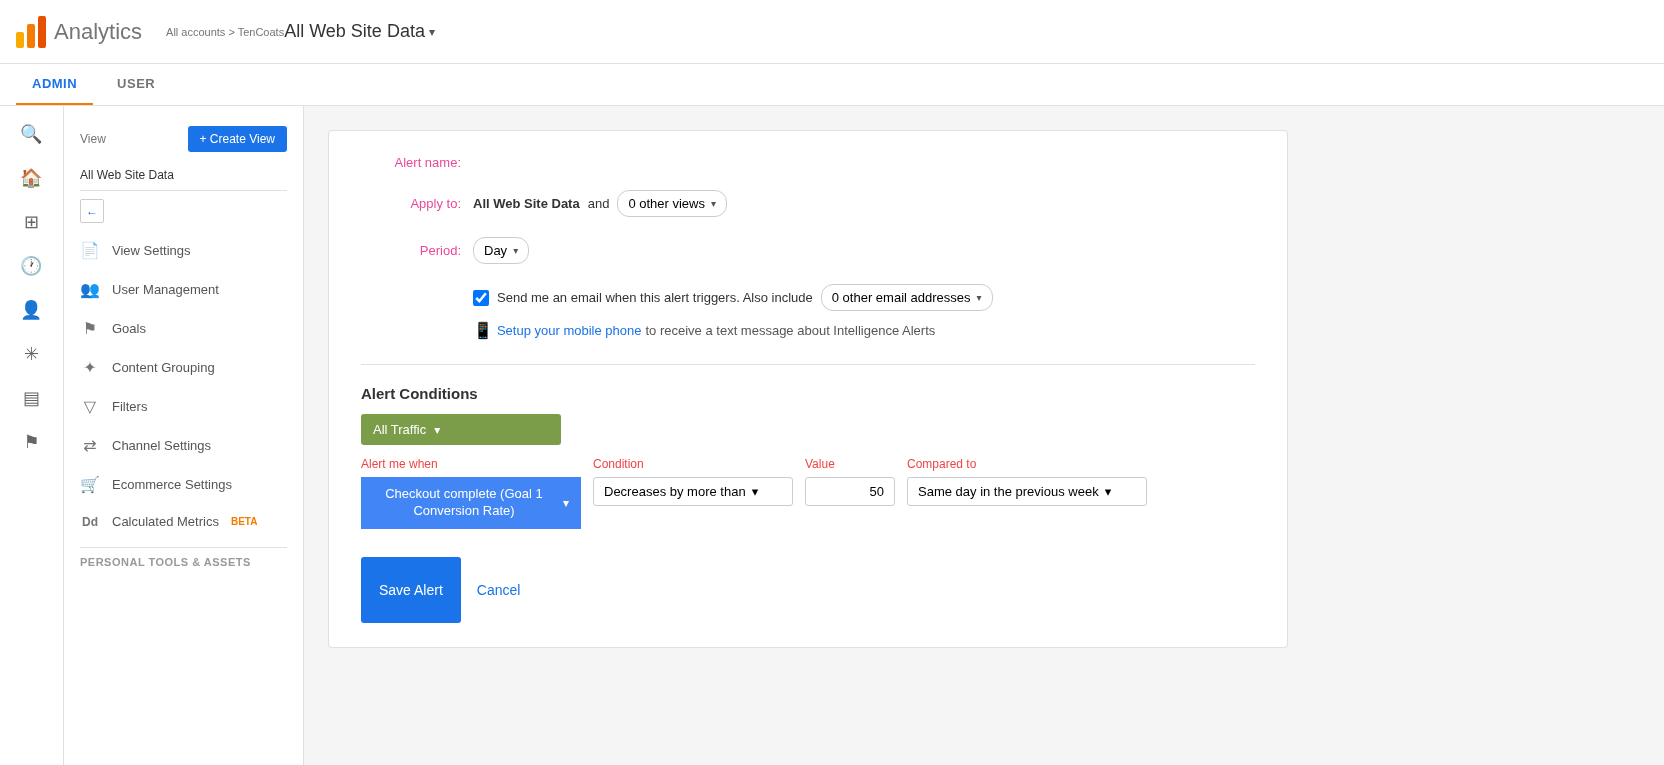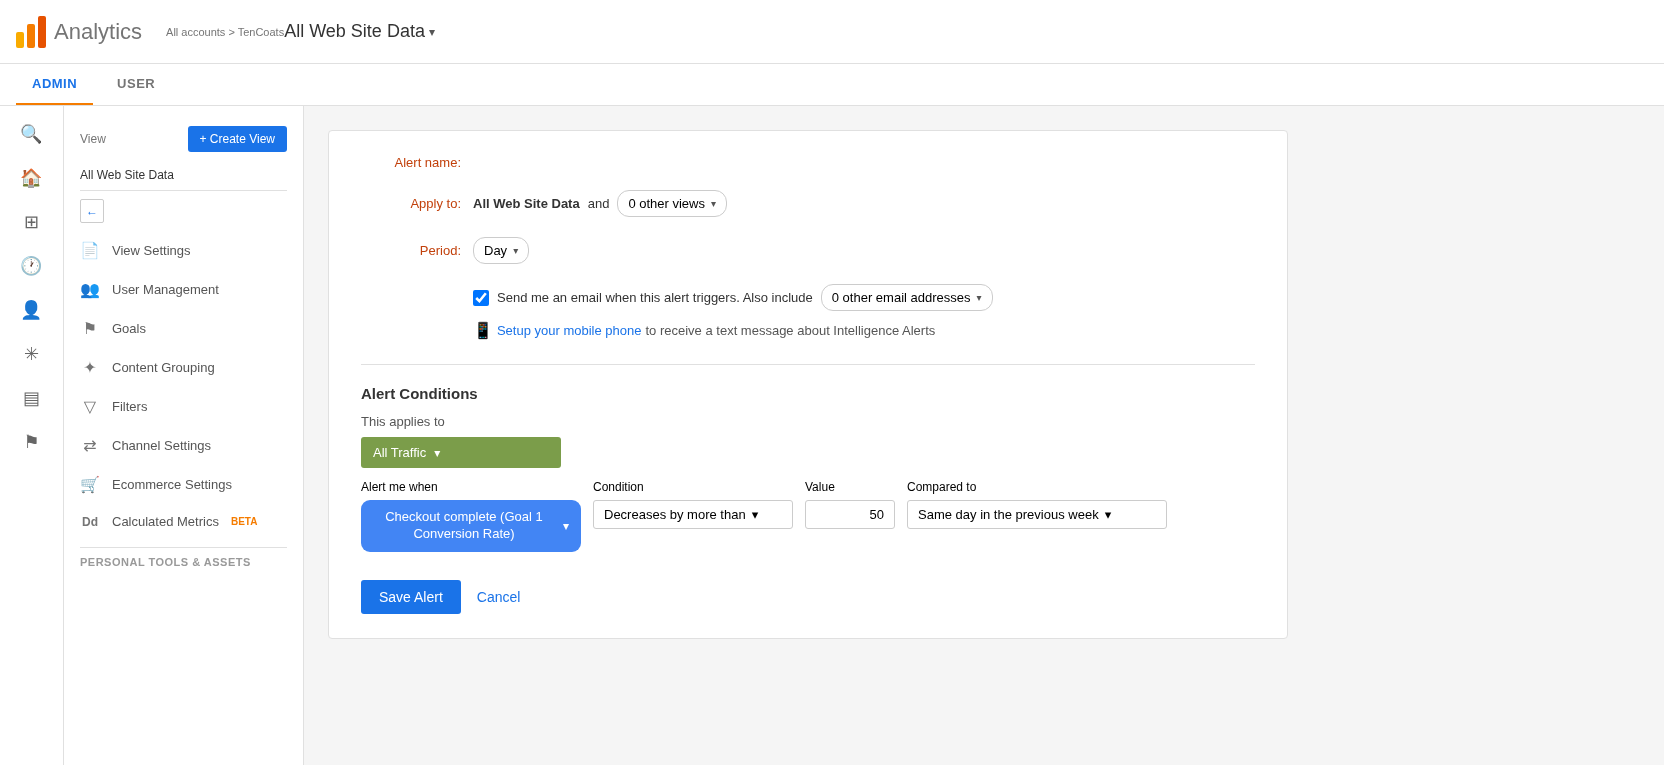--- a/index.html
+++ b/index.html
@@ -43,21 +43,21 @@
     .view-header { display: flex; align-items: center; justify-content: space-between; padding: 8px 16px; }
     .view-label-text { font-size: 12px; color: #757575; }
     .create-view-btn { background: #1a73e8; color: #fff; border: none; padding: 6px 12px; border-radius: 3px; font-size: 12px; cursor: pointer; display: flex; align-items: center; gap: 4px; }
 
     
     .content { flex: 1; overflow-y: auto; padding: 24px; background: #f5f5f5; }
     .form-card { background: #fff; border: 1px solid #e0e0e0; border-radius: 4px; padding: 24px 32px; max-width: 960px; }
 
     
     .form-row { display: flex; align-items: center; margin-bottom: 20px; gap: 12px; }
-    .form-label { width: 100px; text-align: right; color: #c2410c; font-size: 13px; flex-shrink: 0; }
+    .form-label { width: 100px; text-align: right; color: #ec4899; font-size: 13px; flex-shrink: 0; }
     .form-input { border: 1px solid #ccc; border-radius: 3px; padding: 6px 10px; font-size: 13px; width: 300px; }
 
     .apply-to-row { display: flex; align-items: center; gap: 8px; }
     .apply-to-text { font-weight: 600; font-size: 13px; }
     .dropdown-btn { border: 1px solid #ccc; border-radius: 12px; padding: 5px 10px; font-size: 13px; cursor: pointer; display: flex; align-items: center; gap: 6px; background: #fff; }
     .dropdown-btn .arrow { font-size: 10px; color: #555; }
 
     .checkbox-row { display: flex; align-items: center; gap: 8px; margin-bottom: 10px; }
     .checkbox-row input[type=checkbox] { width: 16px; height: 16px; cursor: pointer; }
     .checkbox-label { font-size: 13px; color: #333; }
@@ -69,31 +69,31 @@
 
     
     .alert-conditions { margin-top: 24px; border-top: 1px solid #e0e0e0; padding-top: 20px; }
     .conditions-title { font-size: 15px; font-weight: 700; margin-bottom: 12px; color: #333; }
     .applies-to-label { font-size: 13px; color: #555; margin-bottom: 8px; }
     .traffic-dropdown { background: #7b9d4a; color: #fff; border: none; border-radius: 3px; padding: 8px 12px; font-size: 13px; cursor: pointer; display: flex; align-items: center; gap: 8px; width: 200px; }
     .traffic-dropdown .arrow { color: #fff; font-size: 12px; }
 
     .conditions-row { display: flex; align-items: flex-start; gap: 12px; margin-top: 12px; }
     .conditions-col { display: flex; flex-direction: column; }
-    .col-label { font-size: 12px; color: #000000; margin-bottom: 6px; font-weight: 400; }
-    .alert-when-dropdown { background: #4285f4; color: #fff; border: none; border-radius: 9px; padding: 8px 12px; font-size: 13px; cursor: pointer; display: flex; align-items: center; gap: 8px; width: 220px; min-height: 52px; }
+    .col-label { font-size: 12px; color: #ef4444; margin-bottom: 6px; font-weight: 400; }
+    .alert-when-dropdown { background: #4285f4; color: #fff; border: none; border-radius: 0; padding: 8px 12px; font-size: 13px; cursor: pointer; display: flex; align-items: center; gap: 8px; width: 220px; min-height: 52px; }
     .alert-when-dropdown .arrow { color: #fff; font-size: 12px; flex-shrink: 0; }
     .alert-when-text { font-size: 13px; line-height: 1.3; }
     .condition-dropdown { border: 1px solid #ccc; border-radius: 3px; padding: 6px 10px; font-size: 13px; cursor: pointer; display: flex; align-items: center; gap: 6px; background: #fff; width: 200px; }
     .value-input { border: 1px solid #ccc; border-radius: 3px; padding: 6px 10px; font-size: 13px; width: 90px; text-align: right; }
-    .compared-dropdown { border: 1px solid #ccc; border-radius: 3px; padding: 6px 10px; font-size: 13px; cursor: pointer; display: flex; align-items: center; gap: 6px; background: #fff; width: 260px; }
+    .compared-dropdown { border: 1px solid #ccc; border-radius: 3px; padding: 6px 10px; font-size: 13px; cursor: pointer; display: flex; align-items: center; gap: 6px; background: #fff; width: 240px; }
 
     
     .action-row { margin-top: 28px; display: flex; gap: 16px; align-items: center; }
-    .save-btn { background: #1a73e8; color: #fff; border: none; border-radius: 3px; padding: 9px 18px; font-size: 14px; cursor: pointer; font-weight: 500; }
+    .save-btn { background: #1a73e8; color: #fff; border: none; border-radius: 3px; padding: 25px 18px; font-size: 14px; cursor: pointer; font-weight: 500; }
     .cancel-link { color: #1a73e8; text-decoration: none; cursor: pointer; font-size: 14px; }
 
     .divider { height: 1px; background: #e0e0e0; margin: 0 16px; }
   </style>
 </head>
 <body>
 
 <div class="header">
   <div class="logo">
     <div class="logo-bars">
@@ -216,21 +216,20 @@
         </div>
         <div class="mobile-row">
           <span class="mobile-icon">📱</span>
           <a class="mobile-link">Setup your mobile phone</a>
           <span class="mobile-text">to receive a text message about Intelligence Alerts</span>
         </div>
       </div>
 
       <div class="alert-conditions">
         <div class="conditions-title">Alert Conditions</div>
-        <div class="applies-to-label">This applies to</div>
         <button class="traffic-dropdown">
           <span>All Traffic</span>
           <span class="arrow">▾</span>
         </button>
 
         <div class="conditions-row">
           <div class="conditions-col">
             <span class="col-label">Alert me when</span>
             <button class="alert-when-dropdown">
               <span class="alert-when-text">Checkout complete (Goal 1 Conversion Rate)</span>

